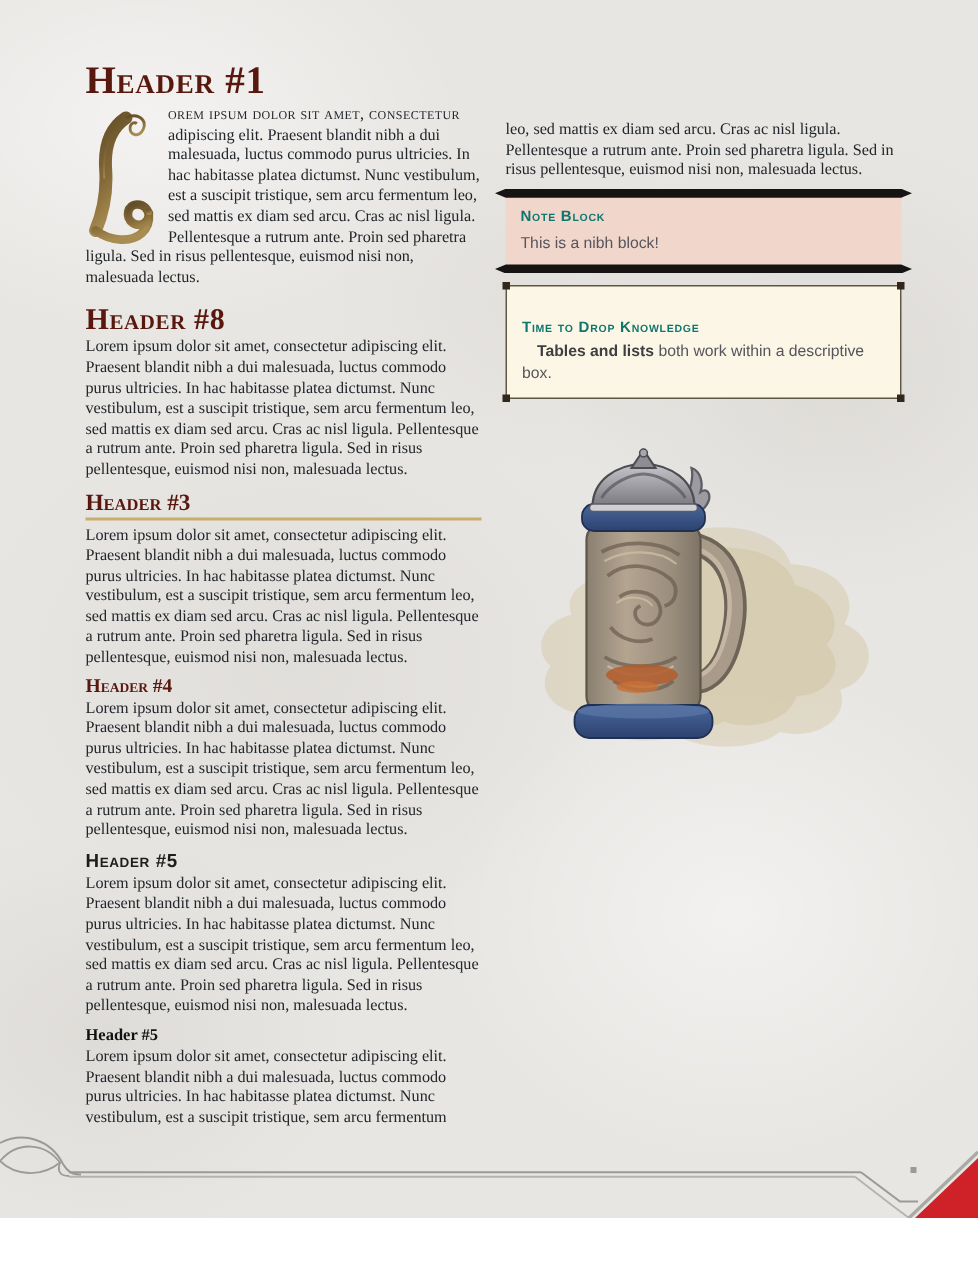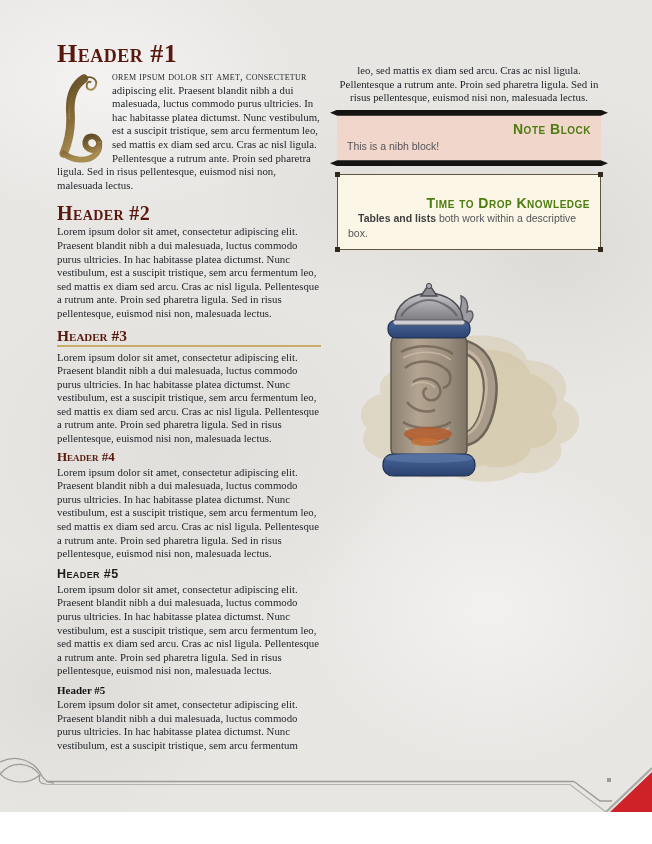--- a/index.html
+++ b/index.html
@@ -29,21 +29,21 @@
   .dropcap{float:left; width:50px; height:92px; margin:3px 5px 0 0;}
   .smallcaps{font-variant:small-caps; letter-spacing:.3px;}
   
   .note{position:relative; margin-top:10px; background:#f1d6cb; padding:7px 10px 8px;}
   .note::before,.note::after{
     content:""; position:absolute; left:-7px; right:-7px; height:6px; background:#161412;
     clip-path:polygon(0 50%, 2.6% 0, 97.4% 0, 100% 50%, 97.4% 100%, 2.6% 100%);
   }
   .note::before{top:-5px;}
   .note::after{bottom:-5px;}
-  .box-title{margin:0; font-family:"Liberation Sans", sans-serif; font-variant:small-caps; font-weight:bold; font-size:14px; line-height:14px; color:#4d7c0f; letter-spacing:.5px;text-align:right;}
+  .box-title{margin:0; font-family:"Liberation Sans", sans-serif; font-variant:small-caps; font-weight:bold; font-size:10px; line-height:14px; color:#0f766e; letter-spacing:.5px;}
   .box-text{margin:3px 0 0; font-family:"Liberation Sans", sans-serif; font-size:10.5px; line-height:14.5px; color:#55555a;}
   
   .descbox{position:relative; margin-top:13px; background:#fbf6e5; border:1px solid #5f5543; padding:21px 10px 9px;}
   .dot{position:absolute; width:5px; height:5px; background:#33261a;}
   .dot.tl{top:-3px; left:-3px;} .dot.tr{top:-3px; right:-3px;}
   .dot.bl{bottom:-3px; left:-3px;} .dot.br{bottom:-3px; right:-3px;}
   .desc-indent{text-indent:10px; margin-top:1px;}
   .desc-indent b{color:#3f3f42;}
   .figure{margin-top:32px; margin-left:18px; width:232px; height:202px;}
   .footer{position:absolute; left:0; bottom:0; width:652px; height:64px; pointer-events:none;}
@@ -67,38 +67,38 @@
         <path d="M28,5 C16,13 13,27 14,41 C15,57 12,71 7,83" fill="none" stroke="url(#dcg)" stroke-width="9" stroke-linecap="round"></path>
         <path d="M21,12 C14,22 12,35 13,47" fill="none" stroke="url(#dcg)" stroke-width="1.4"></path>
         <path d="M28,5 C36,1 43,6 40,13 C37,19 30,17 31,11 C31.6,8.4 34,7.6 35.6,9" fill="none" stroke="url(#dcg)" stroke-width="2"></path>
         <path d="M7,83 C16,90 31,92 39,85 C47,78 45,65 36,65 C29,65 27,74 33,78 C38,81 44,78 44,71" fill="none" stroke="url(#dcg)" stroke-width="6" stroke-linecap="round"></path>
         <path d="M39,85 C47,78 45,65 36,65 C29,65 27,74 33,78 C38,81 44,78 44,71" fill="none" stroke="url(#dcg)" stroke-width="3"></path>
         <circle cx="44" cy="70" r="2.2" fill="url(#dcg)"></circle>
       </svg><span class="smallcaps">orem ipsum dolor sit amet, consectetur</span><span> adipiscing elit. Praesent blandit nibh a dui malesuada, luctus commodo purus ultricies. In hac habitasse platea dictumst. Nunc vestibulum, est a suscipit tristique, sem arcu fermentum leo, sed mattis ex diam sed arcu. Cras ac nisl ligula. Pellentesque a rutrum ante. Proin sed pharetra ligula. Sed in risus pellentesque, euismod nisi non, malesuada lectus.</span>
     </p>
     <div style="clear:both;"></div>
 
-    <h2 class="hb">Header #2</h2>
+    <h2 class="hb">Header #8</h2>
     <p class="body">Lorem ipsum dolor sit amet, consectetur adipiscing elit. Praesent blandit nibh a dui malesuada, luctus commodo purus ultricies. In hac habitasse platea dictumst. Nunc vestibulum, est a suscipit tristique, sem arcu fermentum leo, sed mattis ex diam sed arcu. Cras ac nisl ligula. Pellentesque a rutrum ante. Proin sed pharetra ligula. Sed in risus pellentesque, euismod nisi non, malesuada lectus.</p>
 
     <h3 class="hb">Header #3</h3>
     <p class="body" style="margin-top:4px;">Lorem ipsum dolor sit amet, consectetur adipiscing elit. Praesent blandit nibh a dui malesuada, luctus commodo purus ultricies. In hac habitasse platea dictumst. Nunc vestibulum, est a suscipit tristique, sem arcu fermentum leo, sed mattis ex diam sed arcu. Cras ac nisl ligula. Pellentesque a rutrum ante. Proin sed pharetra ligula. Sed in risus pellentesque, euismod nisi non, malesuada lectus.</p>
 
     <h4 class="hb">Header #4</h4>
     <p class="body">Lorem ipsum dolor sit amet, consectetur adipiscing elit. Praesent blandit nibh a dui malesuada, luctus commodo purus ultricies. In hac habitasse platea dictumst. Nunc vestibulum, est a suscipit tristique, sem arcu fermentum leo, sed mattis ex diam sed arcu. Cras ac nisl ligula. Pellentesque a rutrum ante. Proin sed pharetra ligula. Sed in risus pellentesque, euismod nisi non, malesuada lectus.</p>
 
     <h5 class="hb">Header #5</h5>
     <p class="body">Lorem ipsum dolor sit amet, consectetur adipiscing elit. Praesent blandit nibh a dui malesuada, luctus commodo purus ultricies. In hac habitasse platea dictumst. Nunc vestibulum, est a suscipit tristique, sem arcu fermentum leo, sed mattis ex diam sed arcu. Cras ac nisl ligula. Pellentesque a rutrum ante. Proin sed pharetra ligula. Sed in risus pellentesque, euismod nisi non, malesuada lectus.</p>
 
     <h6 class="hb">Header #5</h6>
     <p class="body">Lorem ipsum dolor sit amet, consectetur adipiscing elit. Praesent blandit nibh a dui malesuada, luctus commodo purus ultricies. In hac habitasse platea dictumst. Nunc vestibulum, est a suscipit tristique, sem arcu fermentum</p>
   </div>
 
   <div class="col col-right">
-    <p class="body" style="margin-top:0;text-align:center;">leo, sed mattis ex diam sed arcu. Cras ac nisl ligula. Pellentesque a rutrum ante. Proin sed pharetra ligula. Sed in risus pellentesque, euismod nisi non, malesuada lectus.</p>
+    <p class="body" style="margin-top:16px;">leo, sed mattis ex diam sed arcu. Cras ac nisl ligula. Pellentesque a rutrum ante. Proin sed pharetra ligula. Sed in risus pellentesque, euismod nisi non, malesuada lectus.</p>
 
     <div class="note">
       <p class="box-title">Note Block</p>
       <p class="box-text">This is a nibh block!</p>
     </div>
 
     <div class="descbox">
       <span class="dot tl"></span>
       <span class="dot tr"></span>
       <span class="dot bl"></span>

